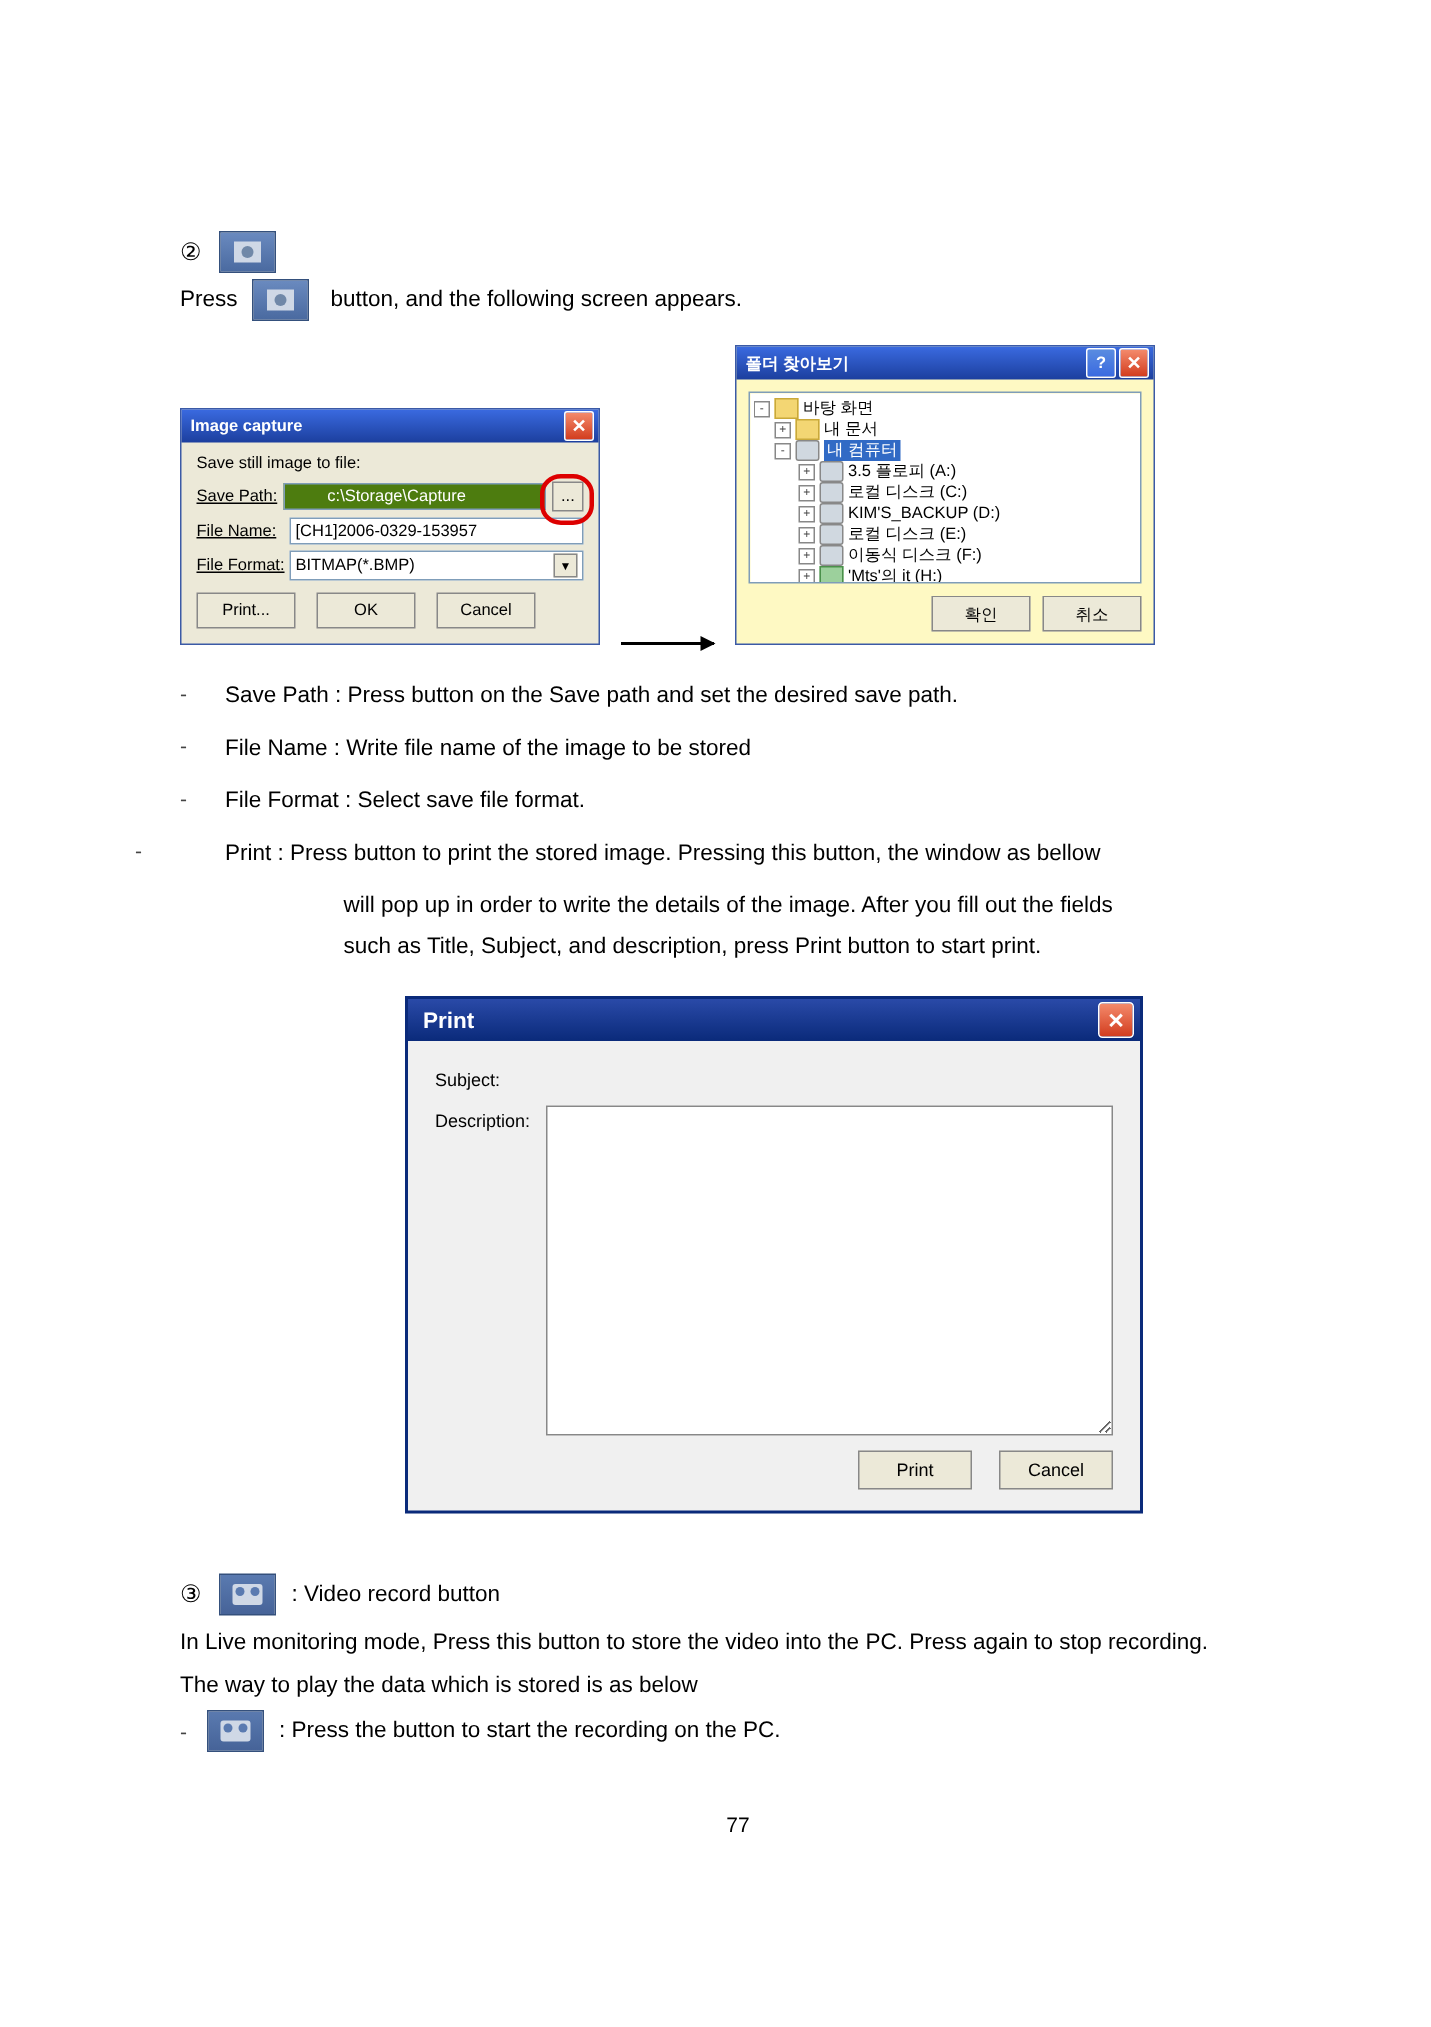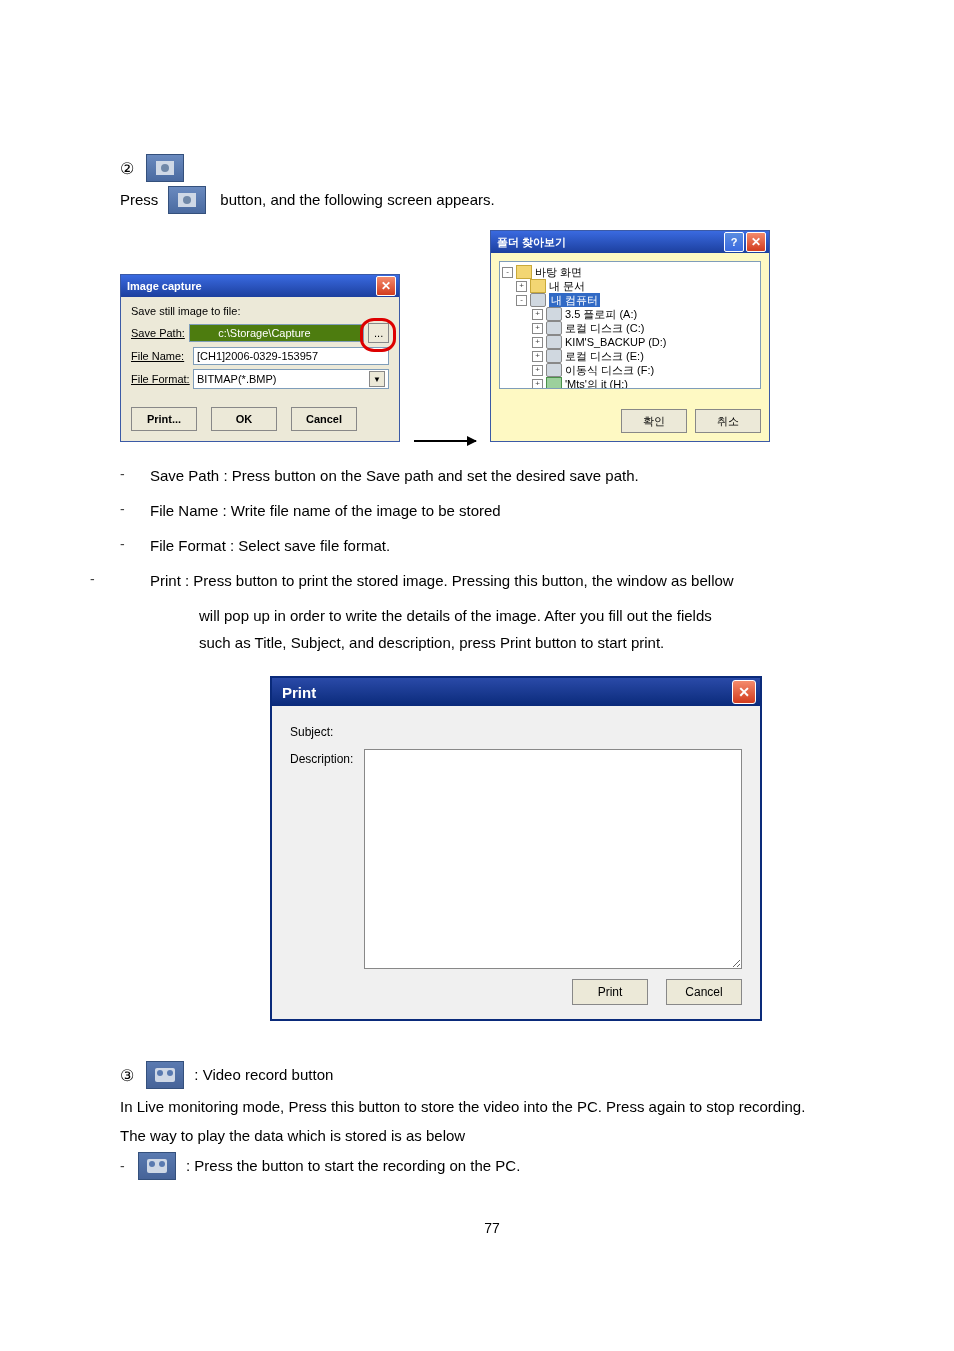--- a/index.html
+++ b/index.html
@@ -192,23 +192,22 @@
     background: #ece9d8;
     border: 1px solid #888;
     font-size: 8px;
     display: flex;
     align-items: center;
     justify-content: center;
   }
   .cb-btnrow {
     display: flex;
     gap: 14px;
-    margin-top: 18px;
+    margin-top: 8px;
     justify-content: flex-start;
-    font-weight: bold;
   }
   .xp-btn {
     min-width: 64px;
     height: 22px;
     border: 1px solid #888;
     background: #ece9d8;
     font-size: 11px;
     display: flex;
     align-items: center;
     justify-content: center;
@@ -305,21 +304,21 @@
   .net-ic { background: #9cd09c; border: 1px solid #4a904a; }
   .selected-node {
     background: #316ac5;
     color: #fff;
     padding: 0 2px;
   }
   .fd-btnrow {
     display: flex;
     justify-content: flex-end;
     gap: 8px;
-    margin-top: 20px;
+    margin-top: 8px;
   }
 
   
   .bullet-list {
     margin: 10px 0 20px 0;
   }
   .bl-item {
     display: flex;
     align-items: flex-start;
     margin: 8px 0;
@@ -329,21 +328,21 @@
     width: 16px;
     color: #444;
     font-size: 14px;
     flex-shrink: 0;
     margin-right: 14px;
   }
   .bl-text {
     flex: 1;
   }
   .bl-cont {
-    margin-left: 79px;
+    margin-left: 109px;
     line-height: 1.8;
   }
 
   
   .print-dialog {
     width: 488px;
     margin: 10px auto 40px 150px;
     border: 2px solid #0a2a7a;
     font-family: Tahoma, sans-serif;
     background: #f0f0f0;

